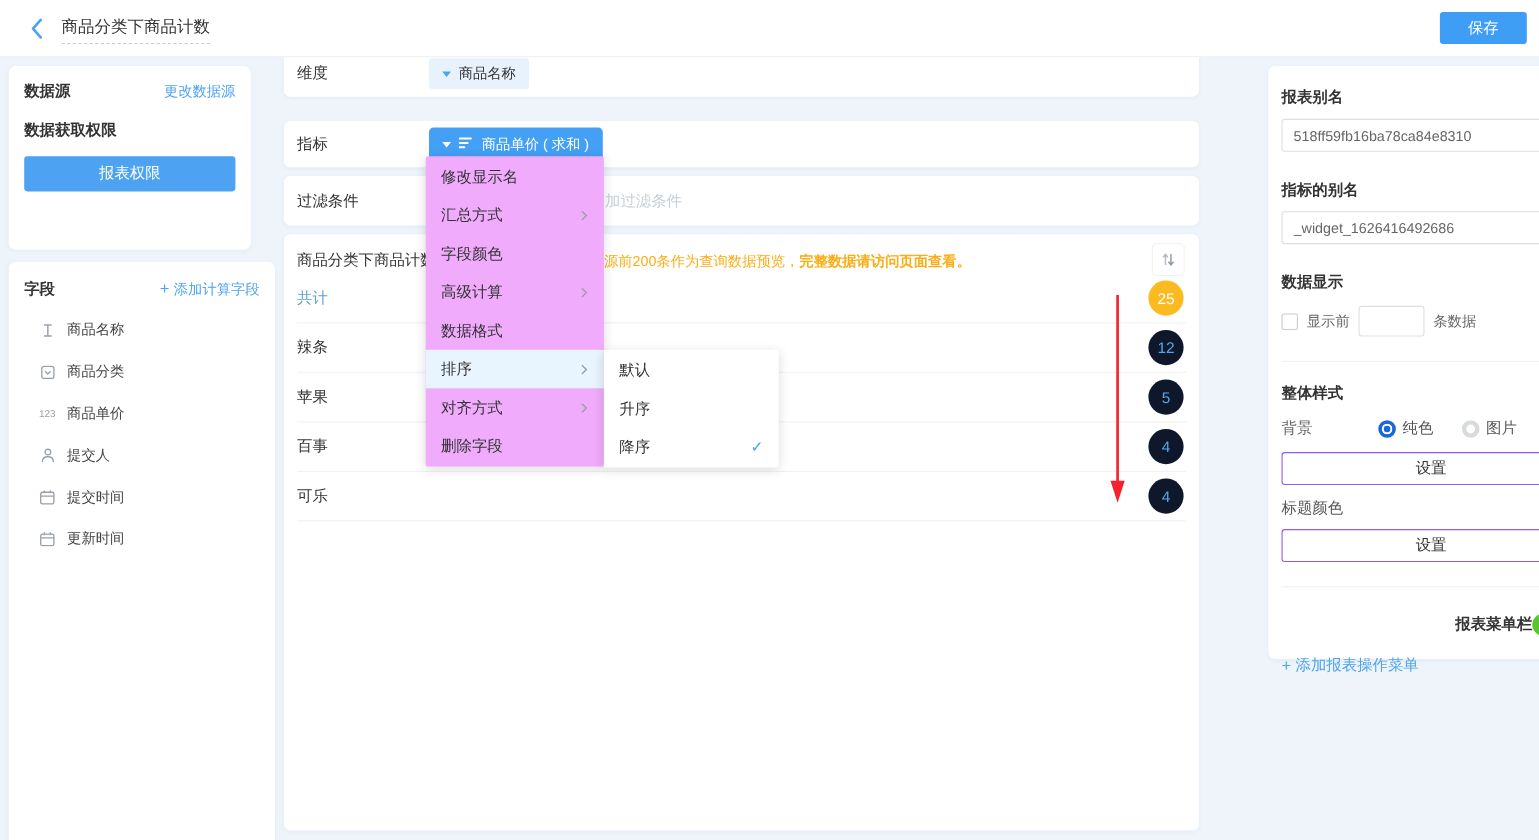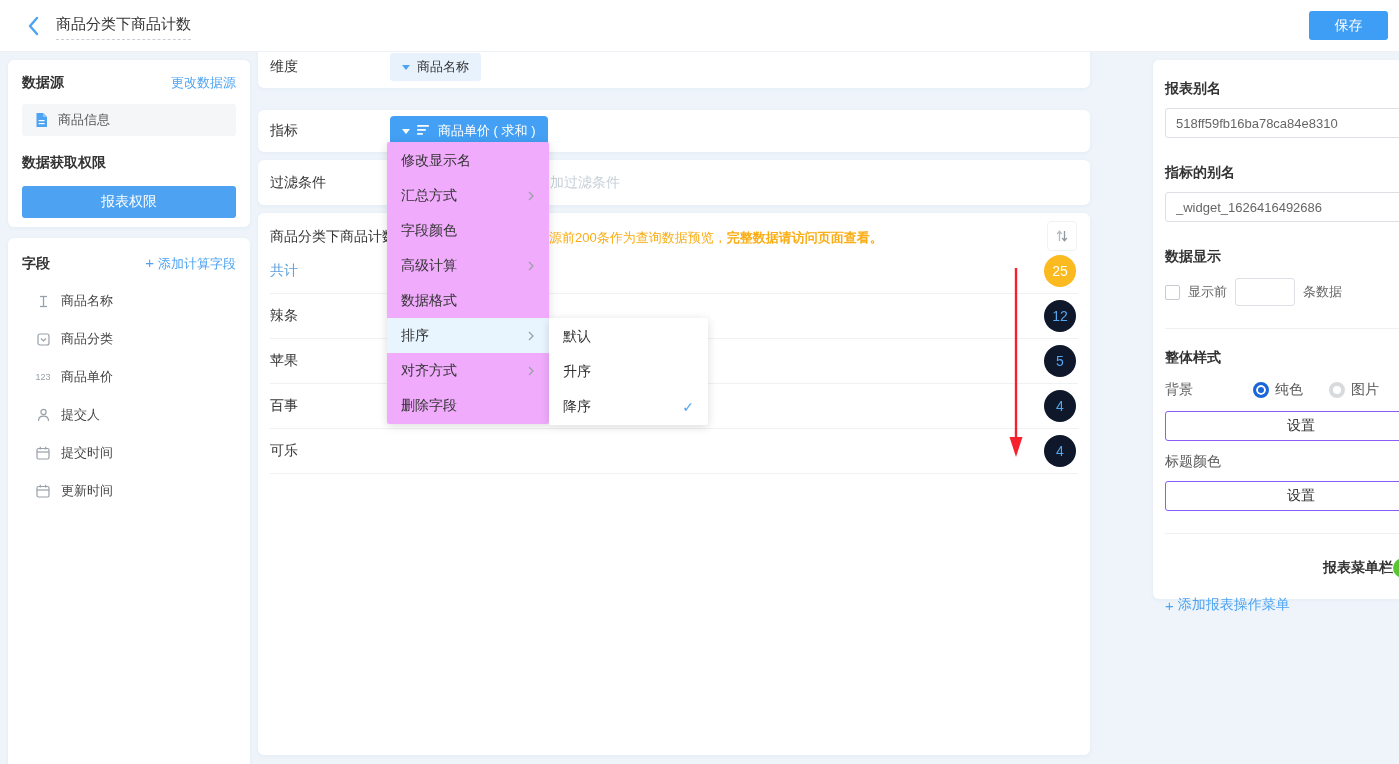--- a/index.html
+++ b/index.html
@@ -9,21 +9,21 @@
   
   .topbar { position:absolute; left:0; top:0; width:1399px; height:52px; background:#fff; border-bottom:1px solid #EDF1F5; z-index:20; }
   .back-btn { position:absolute; left:26px; top:16px; width:20px; height:20px; cursor:pointer; }
   .page-title { position:absolute; left:56px; top:15px; font-size:15px; color:#333; padding-bottom:5px; border-bottom:1px dashed #C9CED4; }
   .save-btn { position:absolute; right:11px; top:11px; width:79px; height:29px; background:#3E9DF5; color:#fff; border:none; border-radius:3px; font-size:14px; cursor:pointer; font-family:inherit; }
 
   
   .card { position:absolute; background:#fff; border-radius:6px; box-shadow:0 1px 4px rgba(30,80,140,0.05); }
 
   
-  .card-ds { left:8px; top:60px; width:242px; height:167px; padding:14px; }
+  .card-ds { left:8px; top:60px; width:220px; height:167px; padding:14px; }
   .sec-head { display:flex; justify-content:space-between; align-items:center; }
   .sec-title { font-weight:bold; font-size:14px; color:#333; }
   .blue-link { color:#4DA3F2; font-size:13px; cursor:pointer; text-decoration:none; }
   .ds-item { margin-top:12px; height:32px; background:#F5F6F7; border-radius:3px; display:flex; align-items:center; padding-left:10px; gap:8px; font-size:13px; color:#555; }
   .access-title { margin-top:18px; font-weight:bold; }
   .perm-btn { margin-top:14px; width:100%; height:32px; background:#4DA3F2; color:#fff; border:none; border-radius:3px; font-size:14px; cursor:pointer; font-family:inherit; }
 
   .card-fields { left:8px; top:238px; width:242px; height:568px; padding:16px 14px; }
   .field-item { display:flex; align-items:center; gap:9px; margin-top:18px; padding-left:12px; height:20px; font-size:13px; color:#444; cursor:pointer; }
   .field-item:first-of-type { margin-top:20px; }
@@ -97,31 +97,20 @@
   </span>
   <div class="page-title">商品分类下商品计数</div>
   <button class="save-btn">保存</button>
 </div>
 
 <div class="card card-ds">
   <div class="sec-head">
     <span class="sec-title">数据源</span>
     <a class="blue-link">更改数据源</a>
   </div>
-  <div class="ds-item">
-    <span class="f-ico">
-      <svg width="15" height="16" viewBox="0 0 15 16">
-          <path d="M2.5 1 h6.5 l4 4 v10 h-10.5 z" fill="#4DA3F2"></path>
-          <path d="M9 1 l4 4 h-4 z" fill="#8CC4F8"></path>
-          <rect x="4.6" y="8" width="6" height="1.2" fill="#fff"></rect>
-          <rect x="4.6" y="11" width="6" height="1.2" fill="#fff"></rect>
-        </svg>
-    </span>
-    <span>商品信息</span>
-  </div>
   <div class="sec-title access-title">数据获取权限</div>
   <button class="perm-btn">报表权限</button>
 </div>
 
 <div class="card card-fields">
   <div class="sec-head">
     <span class="sec-title">字段</span>
     <a class="blue-link plus-icon">添加计算字段</a>
   </div>
   <div class="field-item">

